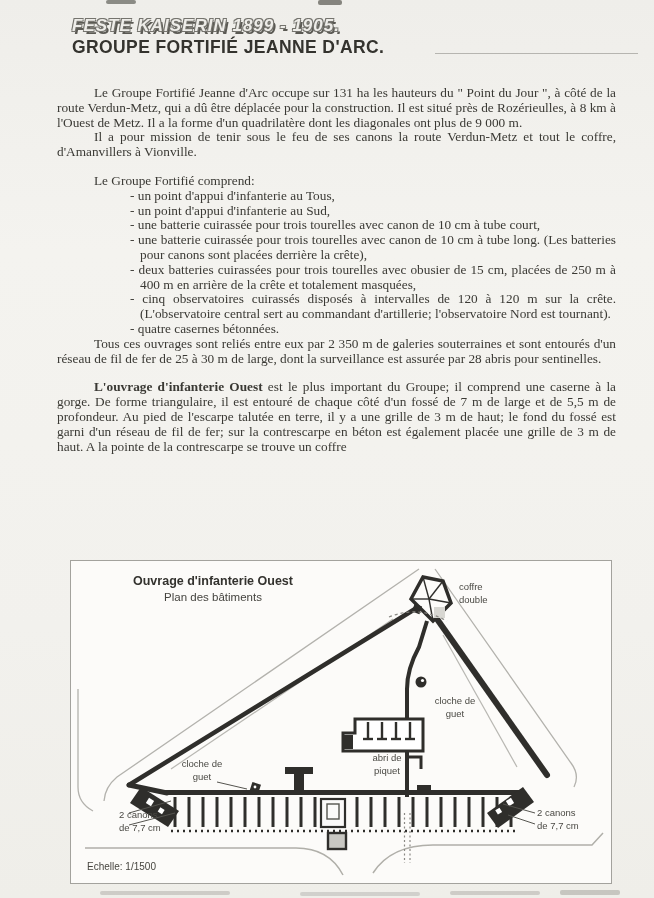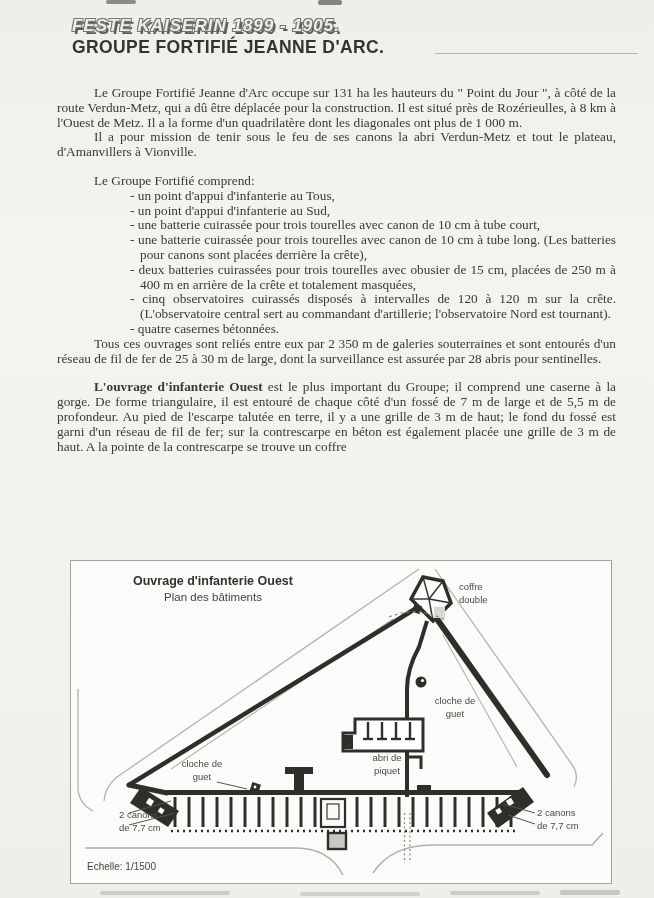--- a/index.html
+++ b/index.html
@@ -53,22 +53,22 @@
 
   <div class="header">
     <div class="t1">FESTE KAISERIN 1899 - 1905.</div>
     <div class="t2row">
       <span class="t2">GROUPE FORTIFIÉ JEANNE D'ARC.</span>
       <span class="rule"></span>
     </div>
   </div>
 
   <div class="textblock">
-    <p class="ind">Le Groupe Fortifié Jeanne d'Arc occupe sur 131 ha les hauteurs du " Point du Jour ", à côté de la route Verdun-Metz, qui a dû être déplacée pour la construction. Il est situé près de Rozérieulles, à 8 km à l'Ouest de Metz. Il a la forme d'un quadrilatère dont les diagonales ont plus de 1 000 m.</p>
-    <p class="ind">Il a pour mission de tenir sous le feu de ses canons la abri Verdun-Metz et tout le plateau, d'Amanvillers à Vionville.</p>
+    <p class="ind">Le Groupe Fortifié Jeanne d'Arc occupe sur 131 ha les hauteurs du " Point du Jour ", à côté de la route Verdun-Metz, qui a dû être déplacée pour la construction. Il est situé près de Rozérieulles, à 8 km à l'Ouest de Metz. Il a la forme d'un quadrilatère dont les diagonales ont plus de 9 000 m.</p>
+    <p class="ind">Il a pour mission de tenir sous le feu de ses canons la route Verdun-Metz et tout le coffre, d'Amanvillers à Vionville.</p>
     <p class="ind gapA">Le Groupe Fortifié comprend:</p>
     <div class="list">
       <div class="li">- un point d'appui d'infanterie au Tous,</div>
       <div class="li">- un point d'appui d'infanterie au Sud,</div>
       <div class="li">- une batterie cuirassée pour trois tourelles avec canon de 10 cm à tube court,</div>
       <div class="li">- une batterie cuirassée pour trois tourelles avec canon de 10 cm à tube long. (Les batteries pour canons sont placées derrière la crête),</div>
       <div class="li">- deux batteries cuirassées pour trois tourelles avec obusier de 15 cm, placées de 250 m à 400 m en arrière de la crête et totalement masquées,</div>
       <div class="li">- cinq observatoires cuirassés disposés à intervalles de 120 à 120 m sur la crête. (L'observatoire central sert au commandant d'artillerie; l'observatoire Nord est tournant).</div>
       <div class="li">- quatre casernes bétonnées.</div>
     </div>

